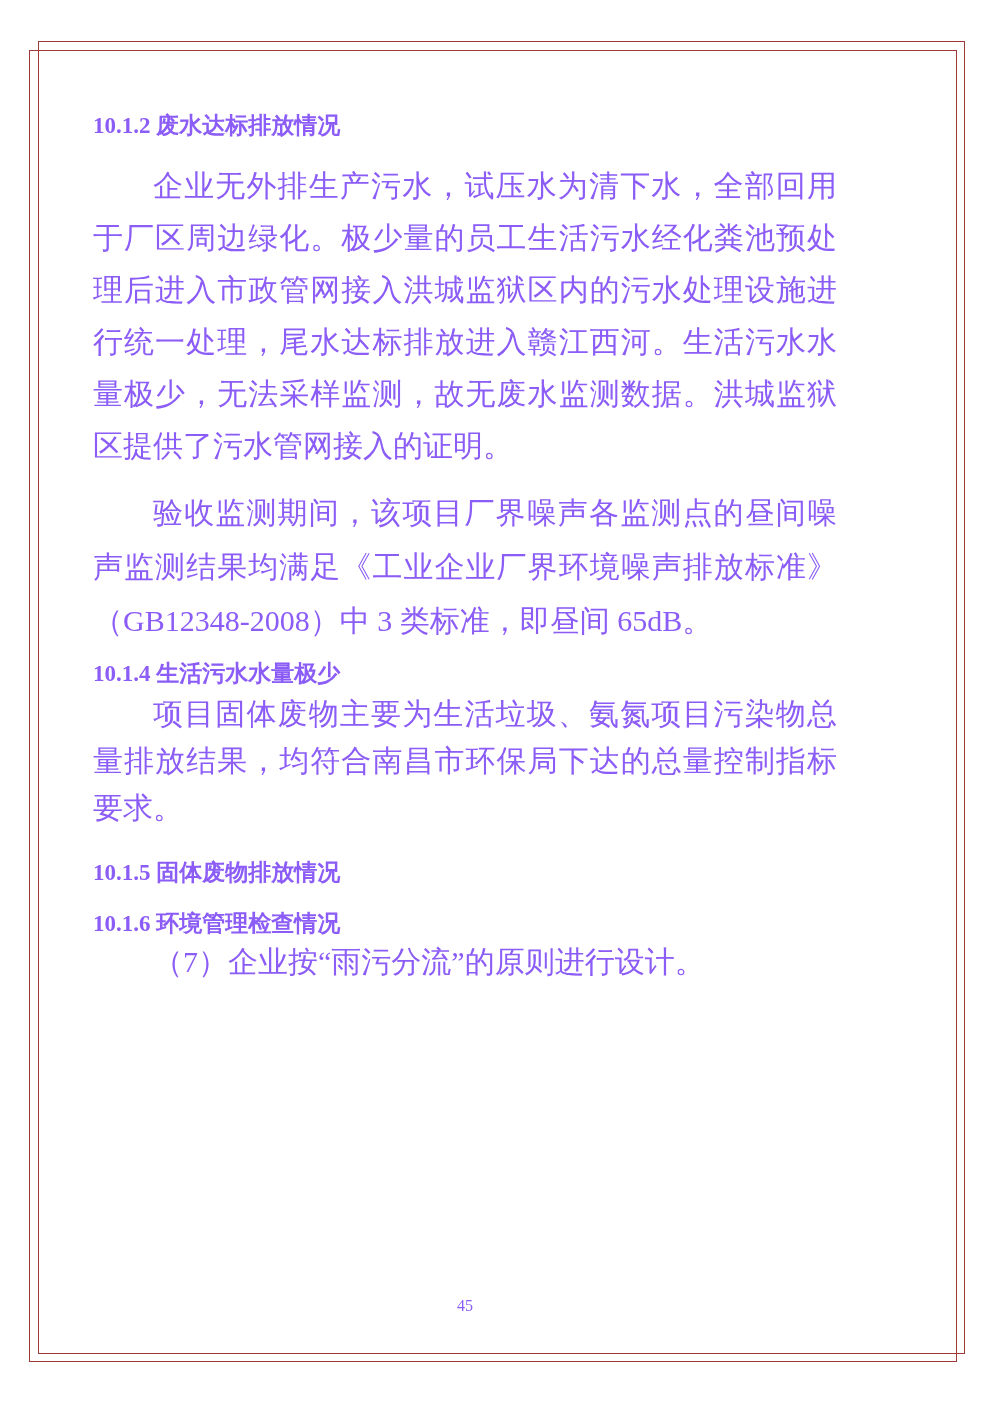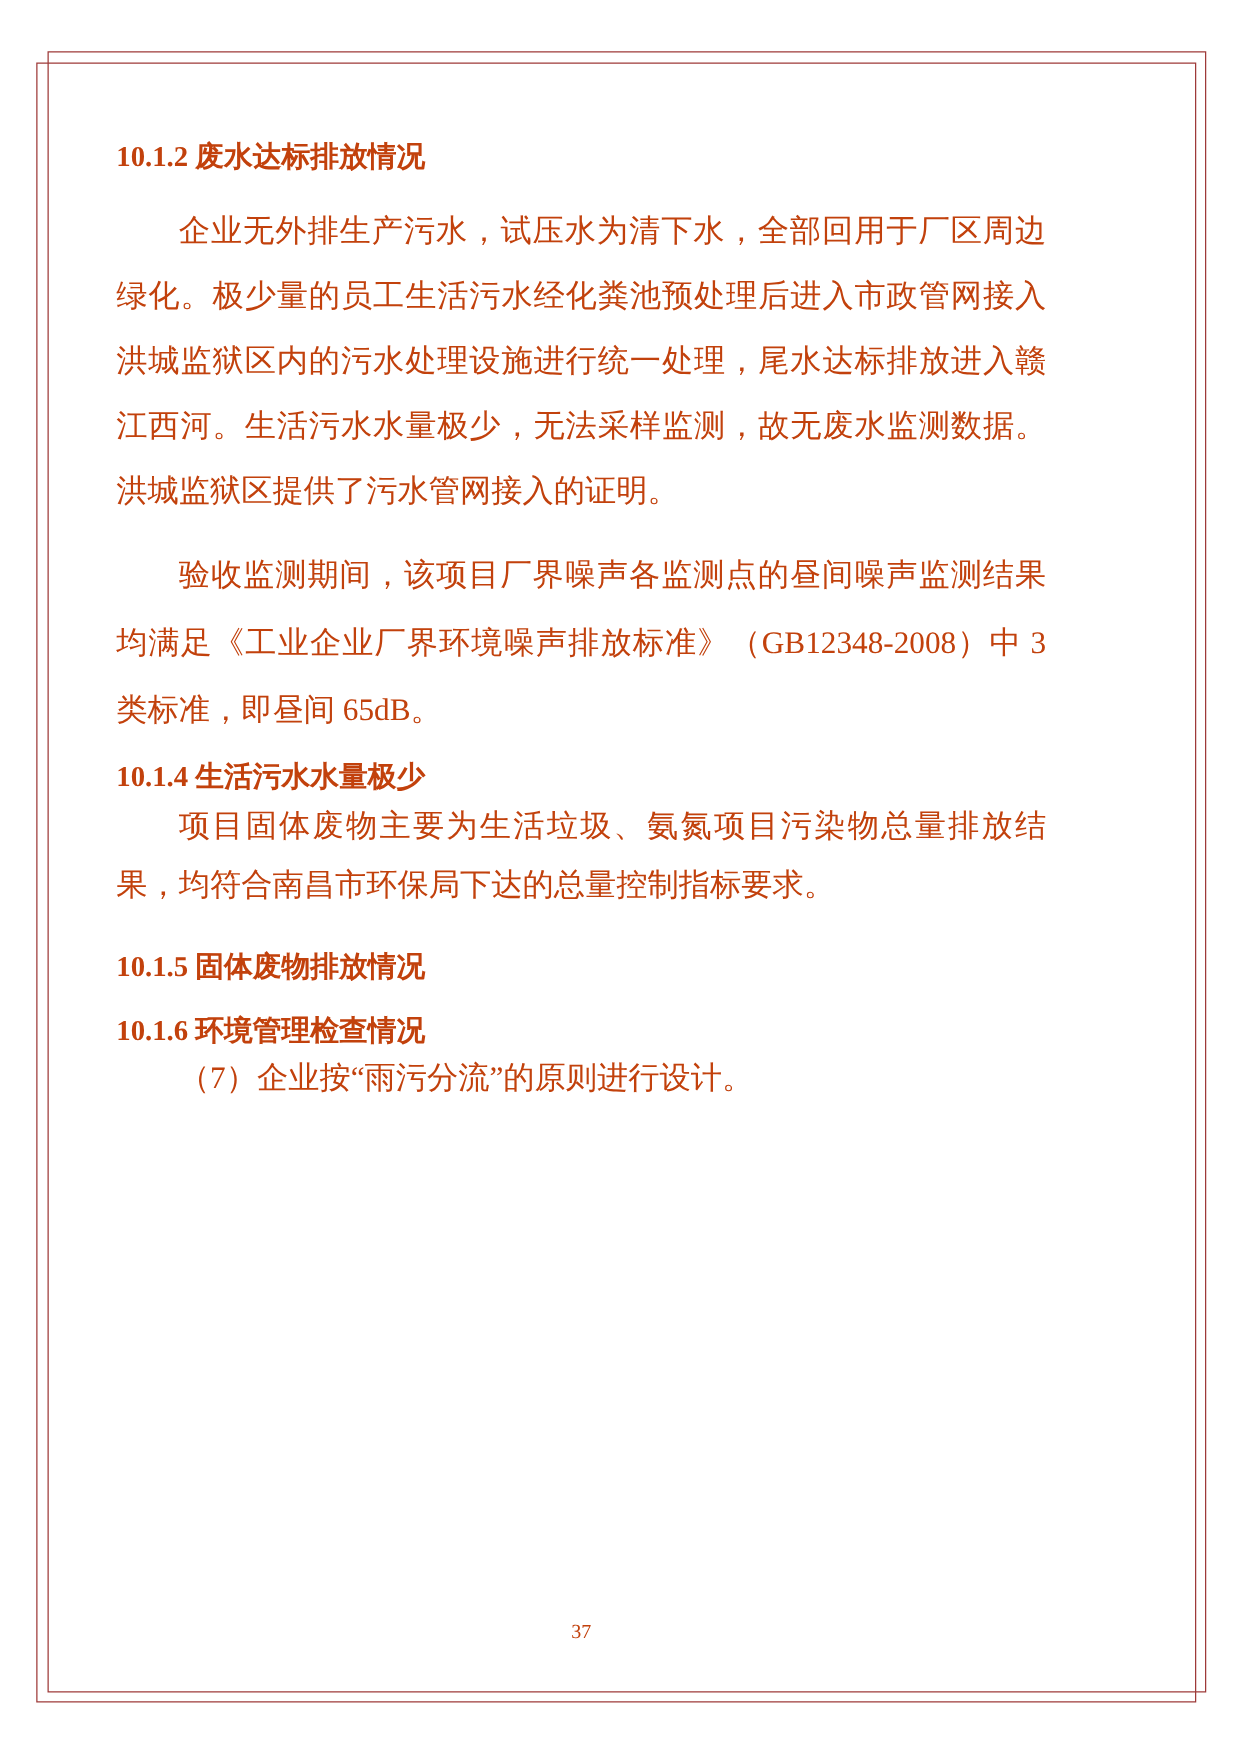--- a/index.html
+++ b/index.html
@@ -7,21 +7,21 @@
     padding: 0;
     background: #ffffff;
   }
   .page {
     position: relative;
     width: 992px;
     height: 1403px;
     background: #ffffff;
     overflow: hidden;
     font-family: "Liberation Serif", "DejaVu Serif", serif;
-    color: #c2410c;
+    color: #8b5cf6;
   }
   
   .frame {
     position: absolute;
     border: 1px solid #9e3a38;
     background: transparent;
     pointer-events: none;
   }
   .frame-a { left: 38px; top: 41px; width: 925px; height: 1311px; }
   .frame-b { left: 29px; top: 50px; width: 926px; height: 1310px; }
@@ -33,21 +33,21 @@
     width: 744px;
   }
   .heading {
     font-size: 23px;
     font-weight: bold;
     line-height: 28px;
     margin: 0;
     white-space: nowrap;
   }
   .para {
-    font-size: 25px;
+    font-size: 30px;
     margin: 0;
     text-align: justify;
     text-justify: inter-character;
     text-indent: 2em;
     word-break: break-all;
   }
   .lh52 { line-height: 52px; }
   .lh54 { line-height: 54px; }
   .lh47 { line-height: 47px; }
   .lh46 { line-height: 46px; }
@@ -101,15 +101,15 @@
       <h2 class="heading mt-h4">10.1.5 固体废物排放情况</h2>
     </div>
 
     <div>
       <h2 class="heading mt-h5">10.1.6 环境管理检查情况</h2>
       <p class="para lh46 mt-p6">（7）企业按“雨污分流”的原则进行设计。</p>
     </div>
 
   </div>
 
-  <div class="page-number">37</div>
+  <div class="page-number">45</div>
 
 </div>
 
 </body></html>

